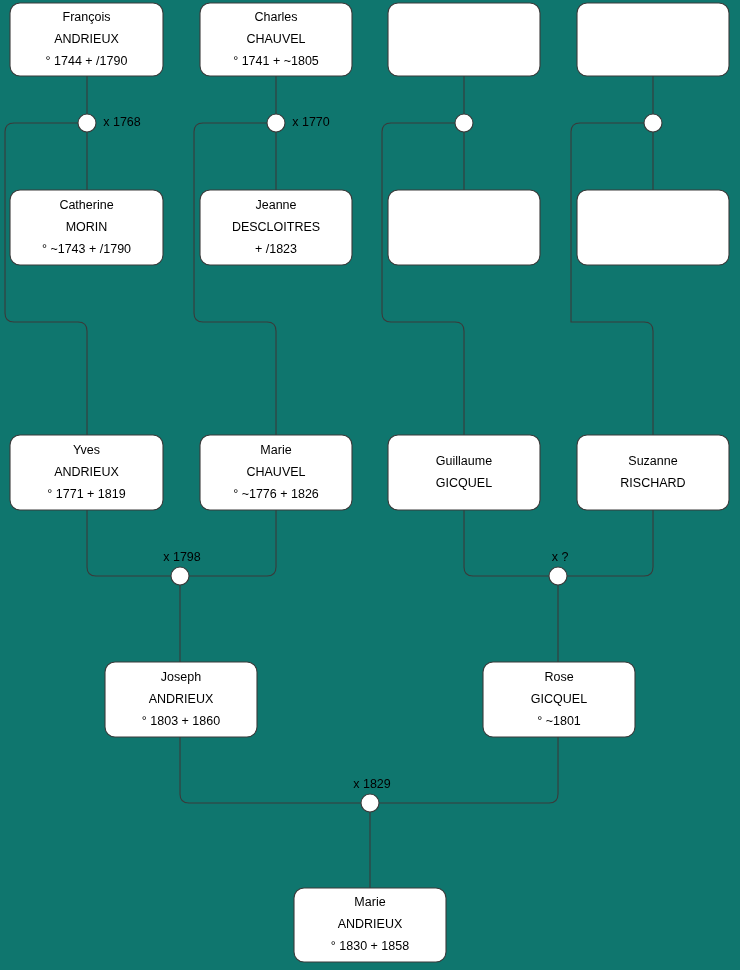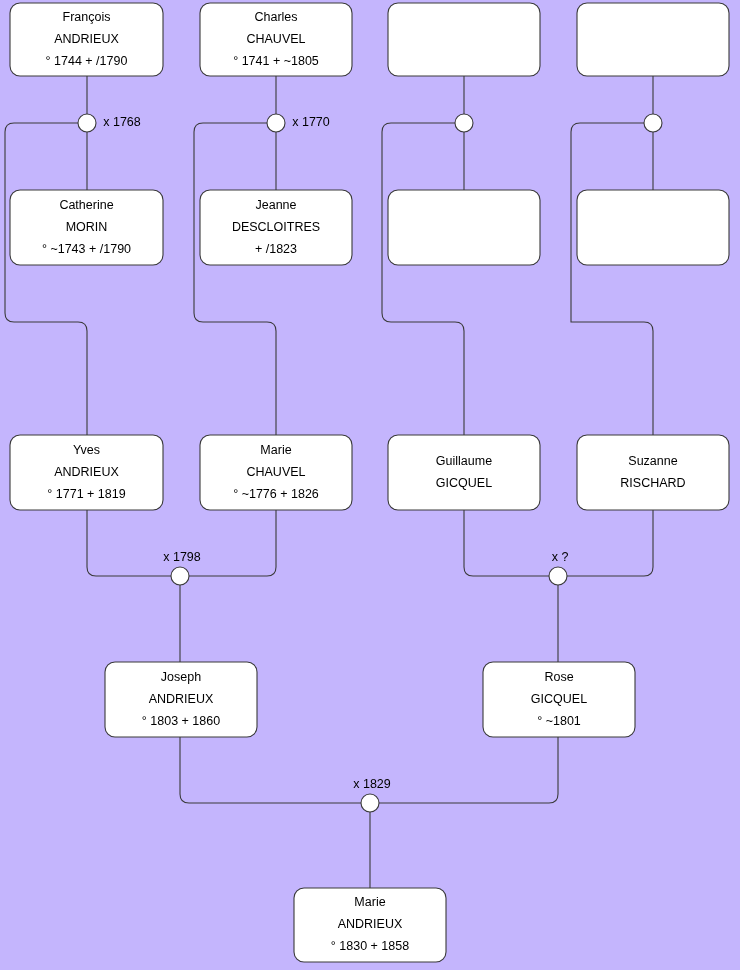--- a/index.html
+++ b/index.html
@@ -4,21 +4,21 @@
 <style>
   html, body {
     margin: 0;
     padding: 0;
     background: #ffffff;
   }
   #chart-root {
     position: relative;
     width: 740px;
     height: 970px;
-    background: #c4b5fd;
+    background: #0f766e;
     font-family: "Liberation Sans", sans-serif;
     overflow: hidden;
   }
   svg#tree-svg {
     position: absolute;
     left: 0;
     top: 0;
     width: 740px;
     height: 975px;
   }

